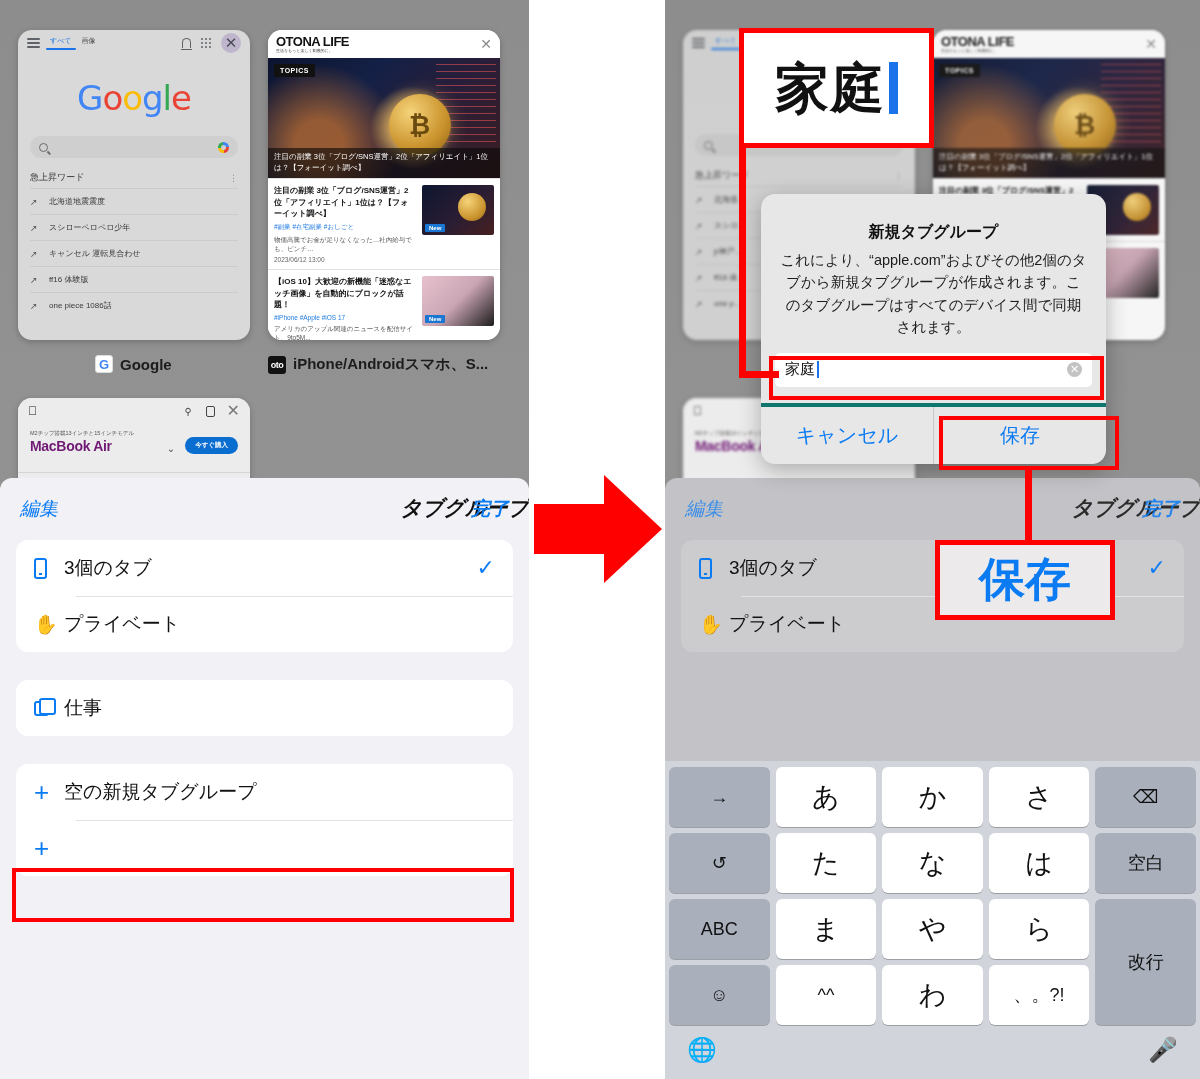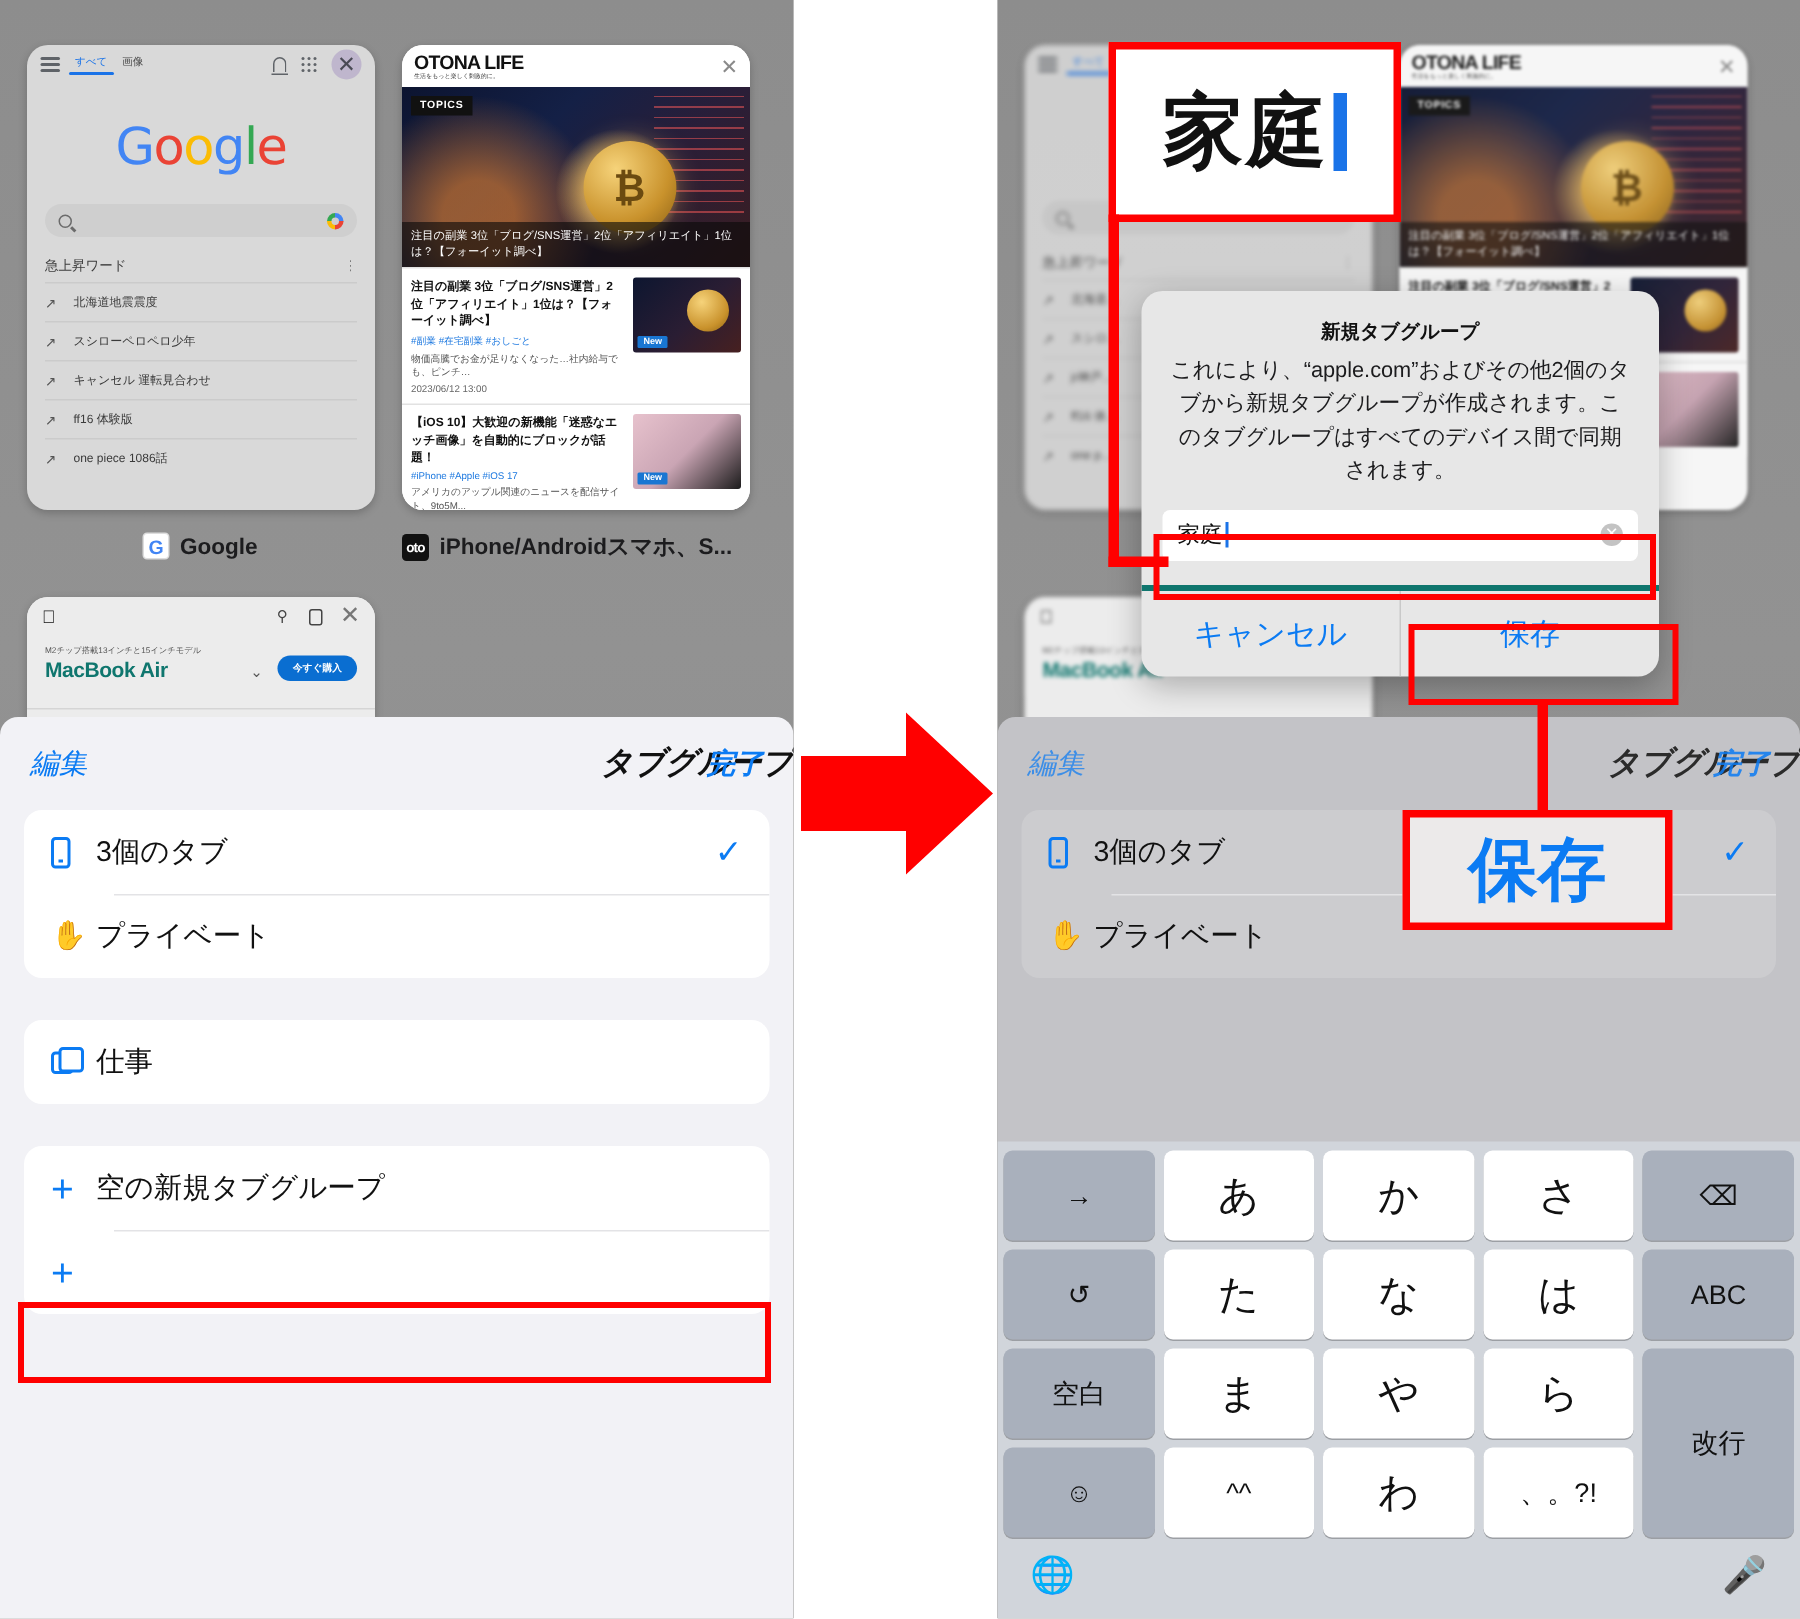--- a/index.html
+++ b/index.html
@@ -115,21 +115,21 @@
 
   
   .mb-head{height:26px;background:#ececec;display:flex;align-items:center;padding:0 10px;gap:12px}
   .mb-apple{font-size:12px;color:#111;line-height:1}
   .mb-sp{flex:1}
   .mb-ic{width:11px;height:11px;color:#444;font-size:10px;display:flex;align-items:center;justify-content:center}
   .mb-box{width:9px;height:11px;border:1.3px solid #444;border-radius:2px}
   .mb-x{font-size:16px;color:#777;font-weight:300;line-height:1}
   .mb-body{background:#ececec;padding:6px 12px 10px;display:flex;align-items:flex-end;gap:10px}
   .mb-sub{font-size:5.5px;color:#555}
-  .mb-title{font-size:14px;font-weight:700;color:#0f766e;margin-top:1px;letter-spacing:-.3px}
+  .mb-title{font-size:14px;font-weight:700;color:#701a75;margin-top:1px;letter-spacing:-.3px}
   .mb-chev{font-size:10px;color:#555}
   .mb-buy{background:#0a6ed1;color:#fff;font-size:6.5px;border-radius:9px;padding:4px 10px;font-weight:600}
   .mb-line{height:1px;background:#d5d5d5;margin-top:8px}
 
   
   .sheet{
     position:absolute; left:0; right:0; bottom:0;
     background:#f2f2f6; border-radius:12px 12px 0 0;
   }
   .sheet-nav{ position:relative; height:62px;font-style:italic; }
@@ -172,21 +172,21 @@
 
   .callout-save{
     position:absolute; background:#eceaea; border:5px solid #ff0000;
     display:flex; align-items:center; justify-content:center;
   }
   .callout-save span{ font-size:46px; font-weight:700; color:#0b7bf3; }
   .dialog{
     position:absolute; background:#e7e7e7; border-radius:14px; overflow:hidden;
     box-shadow:0 6px 22px rgba(0,0,0,.28);
   }
-  .dlg-title{ text-align:center; font-size:13px; font-weight:700; color:#111; padding:18px 16px 6px; }
+  .dlg-title{ text-align:center; font-size:16px; font-weight:700; color:#111; padding:28px 16px 6px; }
   .dlg-msg{ text-align:center; font-size:14.5px; color:#1c1c1e; line-height:1.55; padding:0 18px 14px; }
   .dlg-field{
     margin:0 14px 16px; background:#fff; border-radius:5px; height:34px;
     display:flex; align-items:center; padding:0 10px; justify-content:space-between;
   }
   .dlg-field .val{ font-size:15px; color:#111; display:flex; align-items:center; }
   .dlg-field .val i{ display:inline-block; width:2px; height:17px; background:#1a73e8; margin-left:2px; }
   .clearbtn{ width:15px; height:15px; border-radius:50%; background:#c3c3c3; color:#fff;
              font-size:11px; display:flex; align-items:center; justify-content:center; line-height:1; }
   .dlg-actions{ display:flex; border-top:4px solid #0f766e; }
@@ -509,23 +509,23 @@
         <div class="key fn small">→</div>
         <div class="key">あ</div>
         <div class="key">か</div>
         <div class="key">さ</div>
         <div class="key fn small">⌫</div>
 
         <div class="key fn small">↺</div>
         <div class="key">た</div>
         <div class="key">な</div>
         <div class="key">は</div>
+        <div class="key fn small">空白</div>
+
         <div class="key fn small">ABC</div>
-
-        <div class="key fn small">空白</div>
         <div class="key">ま</div>
         <div class="key">や</div>
         <div class="key">ら</div>
         <div class="key fn small tall">改行</div>
 
         <div class="key fn small">☺</div>
         <div class="key small">^^</div>
         <div class="key">わ</div>
         <div class="key small">、。?!</div>
       </div>

